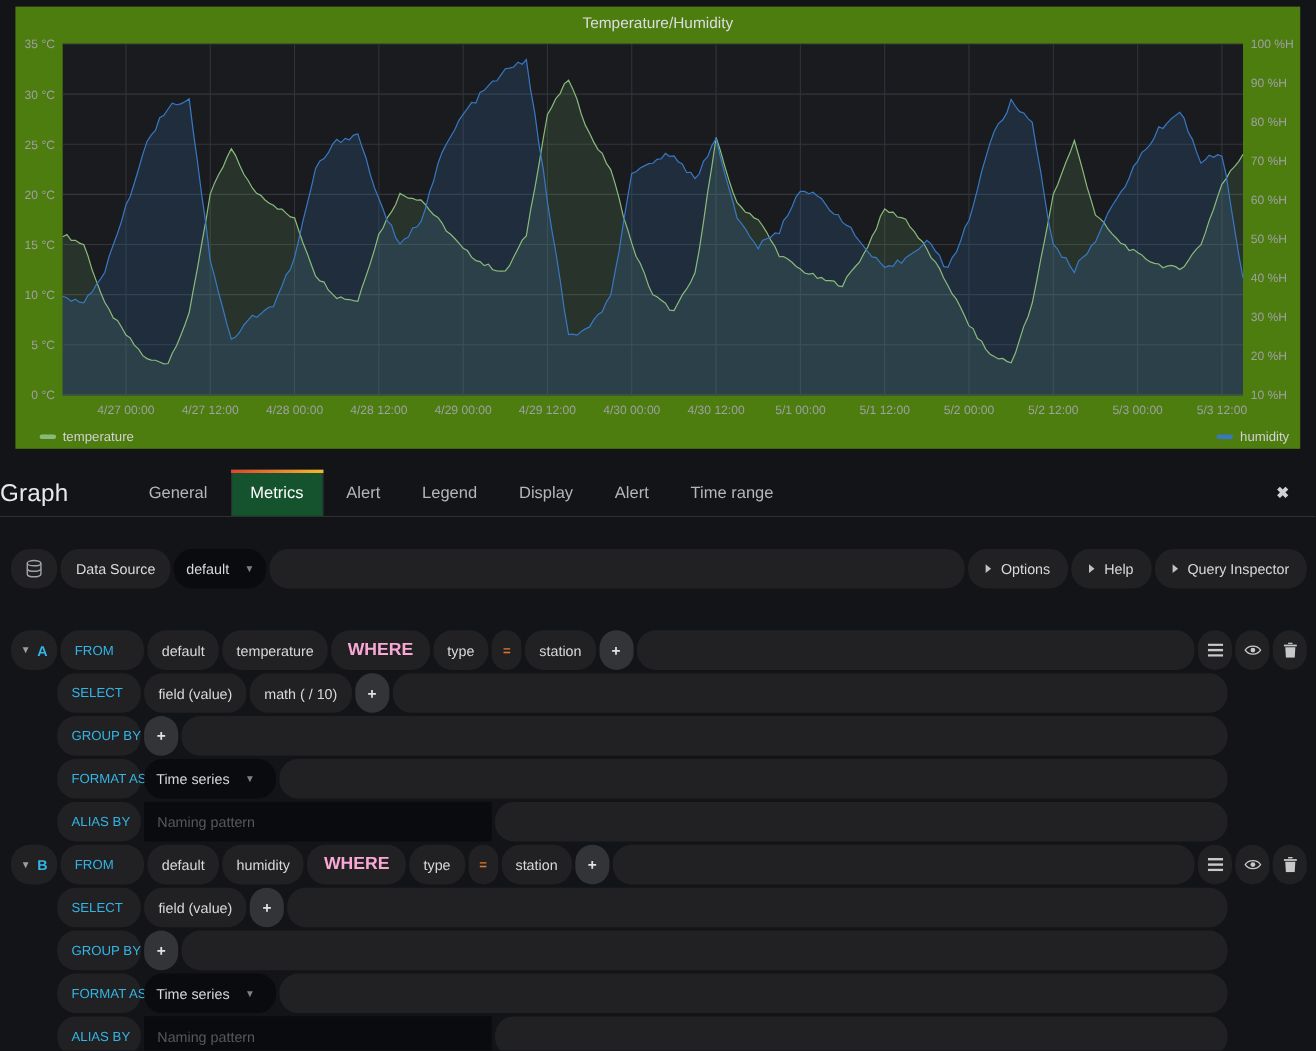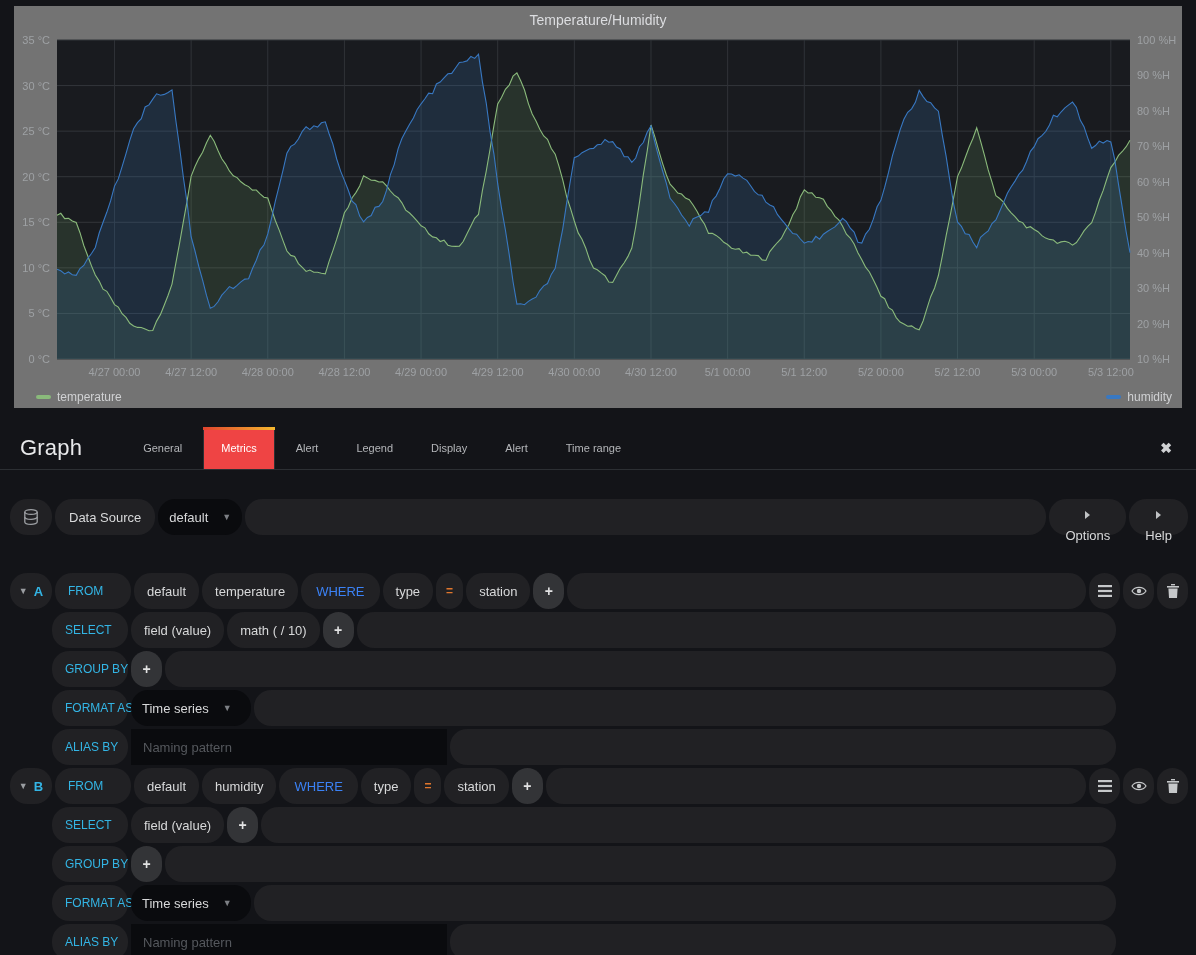--- a/index.html
+++ b/index.html
@@ -5,47 +5,47 @@
   * { box-sizing: border-box; }
   html,body { margin:0; padding:0; }
   body {
     width:1196px; height:955px; overflow:hidden; position:relative;
     background:#131418; font-family:"Liberation Sans", sans-serif;
     -webkit-font-smoothing:antialiased;
   }
   
   .panel {
     position:absolute; left:14px; top:6px; width:1168px; height:402px;
-    background:#737373;
+    background:#4d7c0f;
   }
   .panel-title {
     position:absolute; top:6px; left:0; right:0; text-align:center;
     font-size:14px; font-weight:500; color:#dcdde0; z-index:2;
   }
   .legend-item { position:absolute; top:384px; display:flex; align-items:center; gap:6px;
     font-size:12px; color:#d0d1d3; z-index:2; cursor:pointer; }
   .legend-left { left:22px; }
   .legend-right { right:10px; }
   .legend-swatch { width:15px; height:4px; border-radius:2px; background:#888; }
   
   .editor { position:absolute; left:0; top:427px; right:0; }
   .tabbar {
     display:flex; align-items:stretch; height:43px; border-bottom:1px solid #2c2f33;
-    padding-left:20px;
+    gap:12px;
   }
   .panel-type {
     font-size:22px; color:#e8e9eb; align-self:center; margin-right:44px; letter-spacing:0.2px;
   }
   .tabs { display:flex; align-items:stretch; }
   .tab {
     display:flex; align-items:center; padding:0 17px; margin-right:4px;
-    font-size:11px; color:#b4b6b9; cursor:pointer; position:relative;text-align:center;
+    font-size:15px; color:#b4b6b9; cursor:pointer; position:relative;text-align:center;
   }
   .tab.active {
-    color:#ffffff; background:#ef4444;
+    color:#ffffff; background:#14532d;
     border-left:1px solid #2c2f33; border-right:1px solid #2c2f33;
   }
   .tab.active::before {
     content:''; position:absolute; left:-1px; right:-1px; top:0; height:3px;
     background:linear-gradient(90deg, #e0432e 0%, #f5b82f 100%);
   }
   .close-btn {
     margin-left:auto; margin-right:24px; align-self:center;
     color:#cfd1d3; font-size:14px; font-weight:700; cursor:pointer;
   }
@@ -54,40 +54,40 @@
   .row { display:flex; height:36px; margin-bottom:3px; }
   .ds-row { margin-top:29px; }
   .query-block.first { margin-top:38px; }
   .row.sub { margin-left:42px; margin-right:72px; }
   .cell {
     background:#212124; display:flex; align-items:center; margin-right:3px;
     font-size:13px; color:#d8d9da; white-space:nowrap;border-radius:17px;
   }
   .cell:last-child { margin-right:0; }
   .kw { width:76px; padding-left:13px; color:#33b5e5; font-size:12px; font-weight:500; }
-  .kw-inline { padding:0 15px; color:#3b82f6; font-size:13px; font-weight:400; cursor:pointer; }
+  .kw-inline { padding:0 15px; color:#f9a8d4; font-size:16px; font-weight:700; cursor:pointer; }
   .seg { padding:0 13px; cursor:pointer; }
   .op { padding:0 10px; color:#e0762d; font-weight:700; font-size:12px; cursor:pointer; }
   .plus {
     width:31px; justify-content:center; background:#333437; color:#e2e2e3;
     font-weight:700; font-size:14px; cursor:pointer;
   }
   .filler { flex:1; }
   .icon-btn { width:31px; justify-content:center; cursor:pointer; }
   .ref-cell { width:42px; justify-content:center; gap:6px; cursor:pointer; }
   .caret { font-size:9px; color:#9a9da1; }
   .ref-letter { color:#33b5e5; font-weight:700; font-size:13px; }
   .select-dark {
     background:#0a0b0e; padding:0 11px; gap:14px; cursor:pointer;
   }
   .select-dark .caret { color:#7d8085; }
   .ts-select { width:120px; justify-content:flex-start; }
   .ds-icon-cell { width:42px; justify-content:center; }
   .label-cell { padding:0 14px; }
-  .btn { padding:12px 16px; gap:9px; cursor:pointer;flex-direction:column; }
+  .btn { padding:12px 16px; gap:9px; cursor:pointer; }
   .tri { width:0; height:0; border-left:5px solid #c0c2c4;
     border-top:4px solid transparent; border-bottom:4px solid transparent; }
   .alias-input {
     width:316px; height:36px; background:#0a0b0e; border:0; outline:0;
     color:#c4b5fd; padding:0 12px; font:13px "Liberation Sans",sans-serif;
     margin-right:3px;
   }
   .alias-input::placeholder { color:#55585d; }
   svg.icon { display:block; }
 </style>
@@ -202,20 +202,24 @@
       </div>
       <div class="cell filler"></div>
       <div class="cell btn">
         <span class="tri"></span>
         <span>Options</span>
       </div>
       <div class="cell btn">
         <span class="tri"></span>
         <span>Help</span>
       </div>
+      <div class="cell btn">
+        <span class="tri"></span>
+        <span>Query Inspector</span>
+      </div>
     </div>
 
     <div class="query-block first">
       <div class="row">
         <div class="cell ref-cell">
           <span class="caret">▼</span>
           <span class="ref-letter">A</span>
         </div>
         <div class="cell kw">FROM</div>
         <div class="cell seg">default</div>

